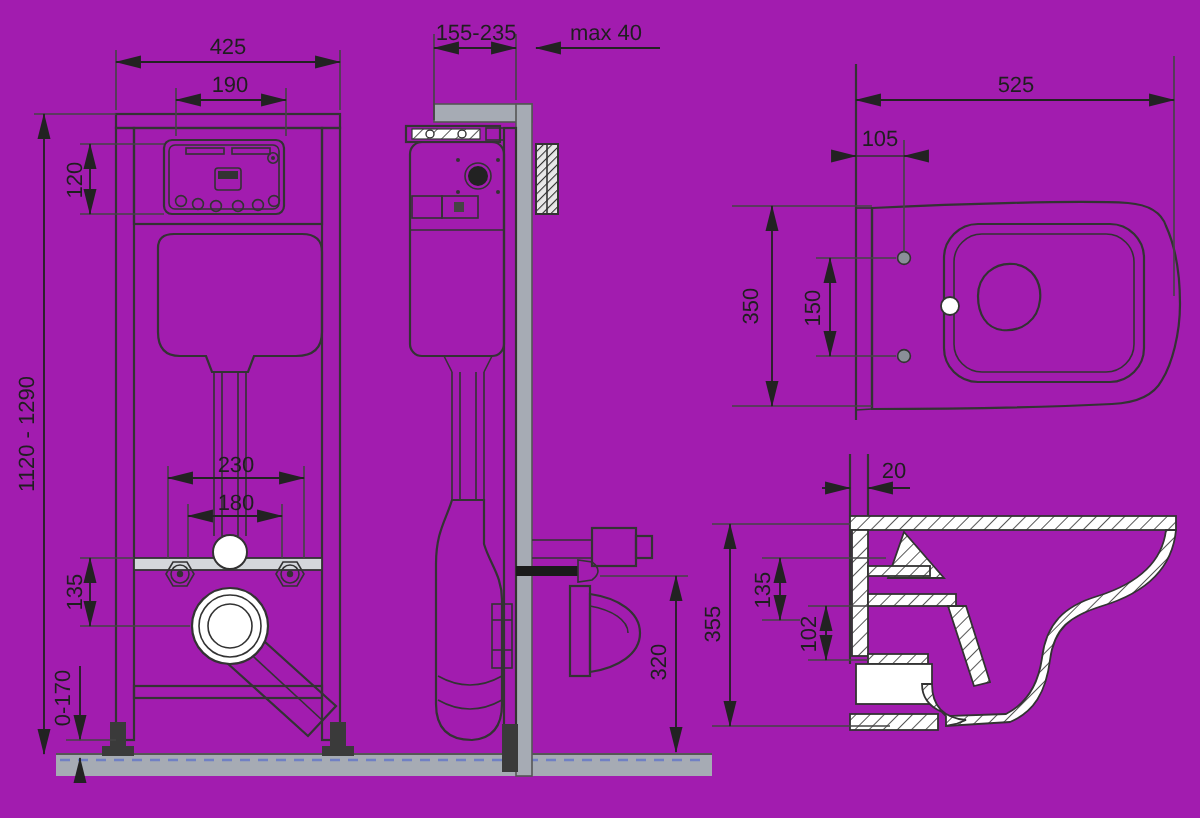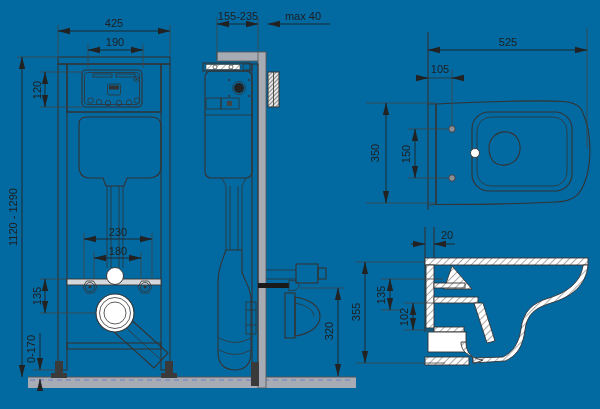--- a/index.html
+++ b/index.html
@@ -1,16 +1,16 @@
 <!DOCTYPE html>
 <html><head>
 <meta charset="utf-8">
 <style>
   html,body{margin:0;padding:0;background:#fff;}
-  .stage{width:600px;height:409px;position:relative;background:#0369a1;overflow:hidden;
+  .stage{width:600px;height:409px;position:relative;background:#a21caf;overflow:hidden;
          font-family:"Liberation Sans", sans-serif;}
   svg{display:block}
   .dimtxt{font-family:"Liberation Sans", sans-serif;font-size:11px;fill:#1f1f1f;}
   .ln{stroke:#333;fill:none;stroke-width:1.1;}
   .thin{stroke:#333;fill:none;stroke-width:0.8;}
   .dim{stroke:#222;fill:none;stroke-width:0.9;}
   .ext{stroke:#444;fill:none;stroke-width:0.8;}
 </style>
 </head>
 <body>

